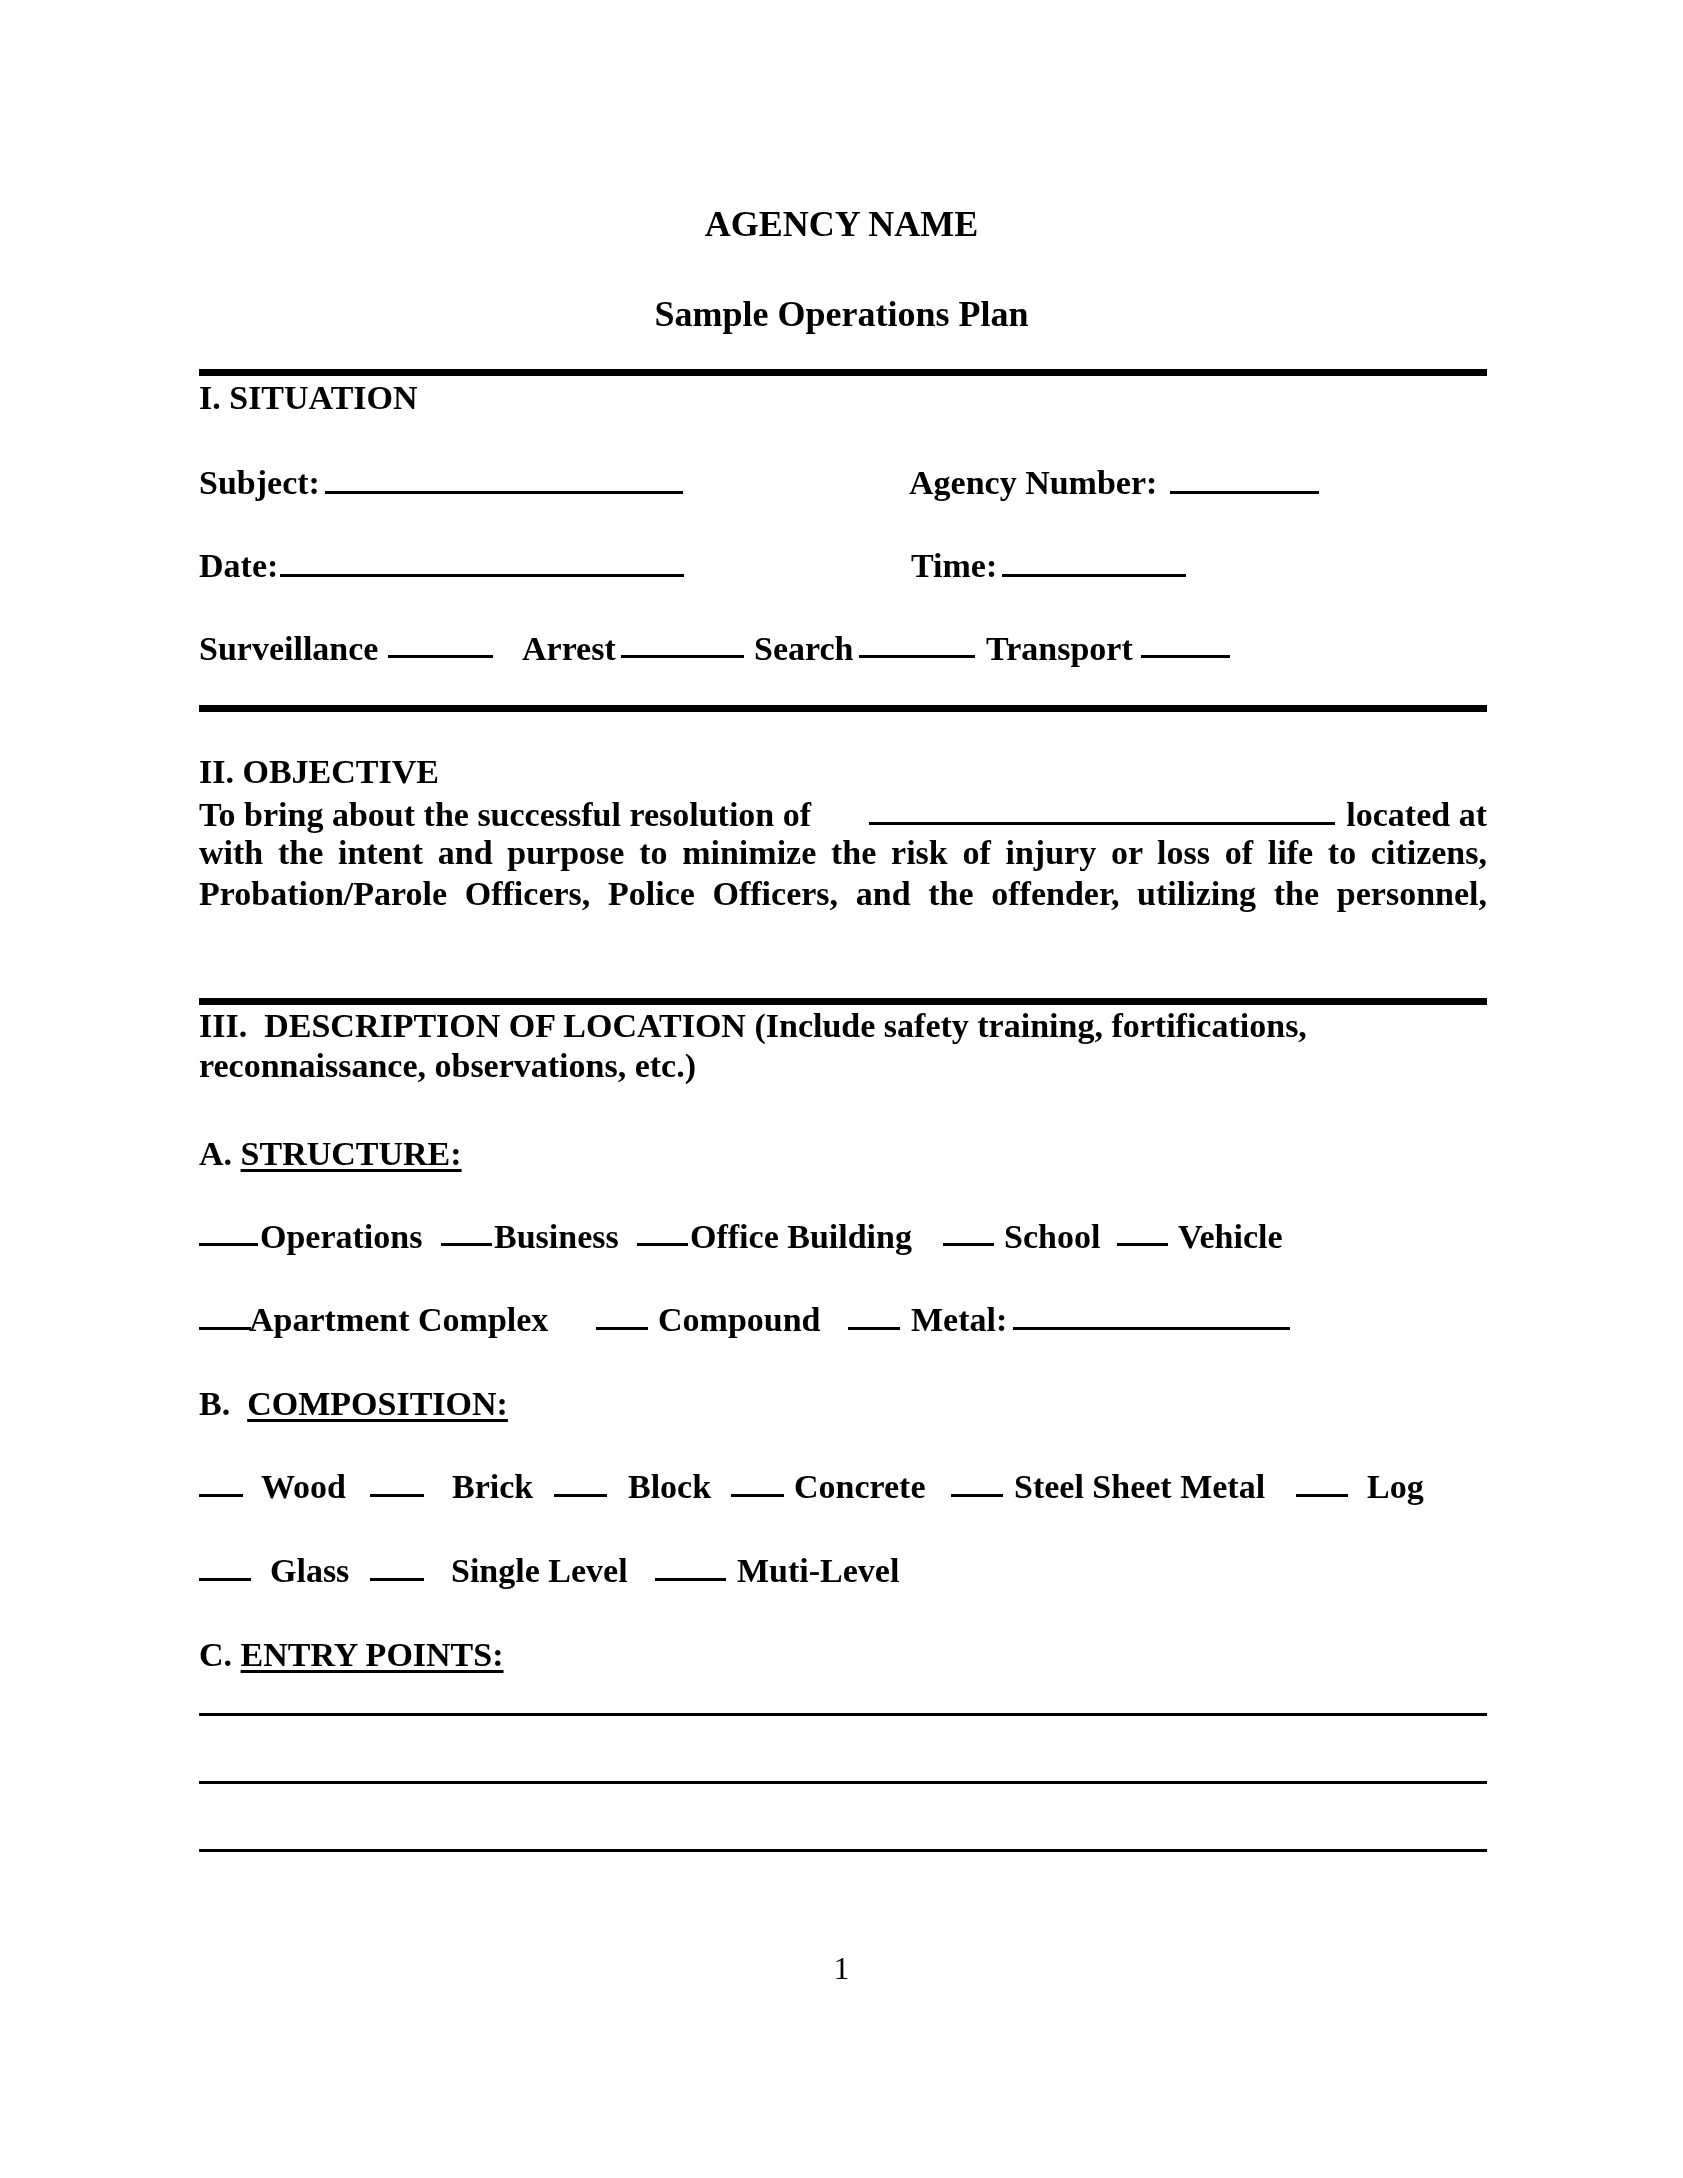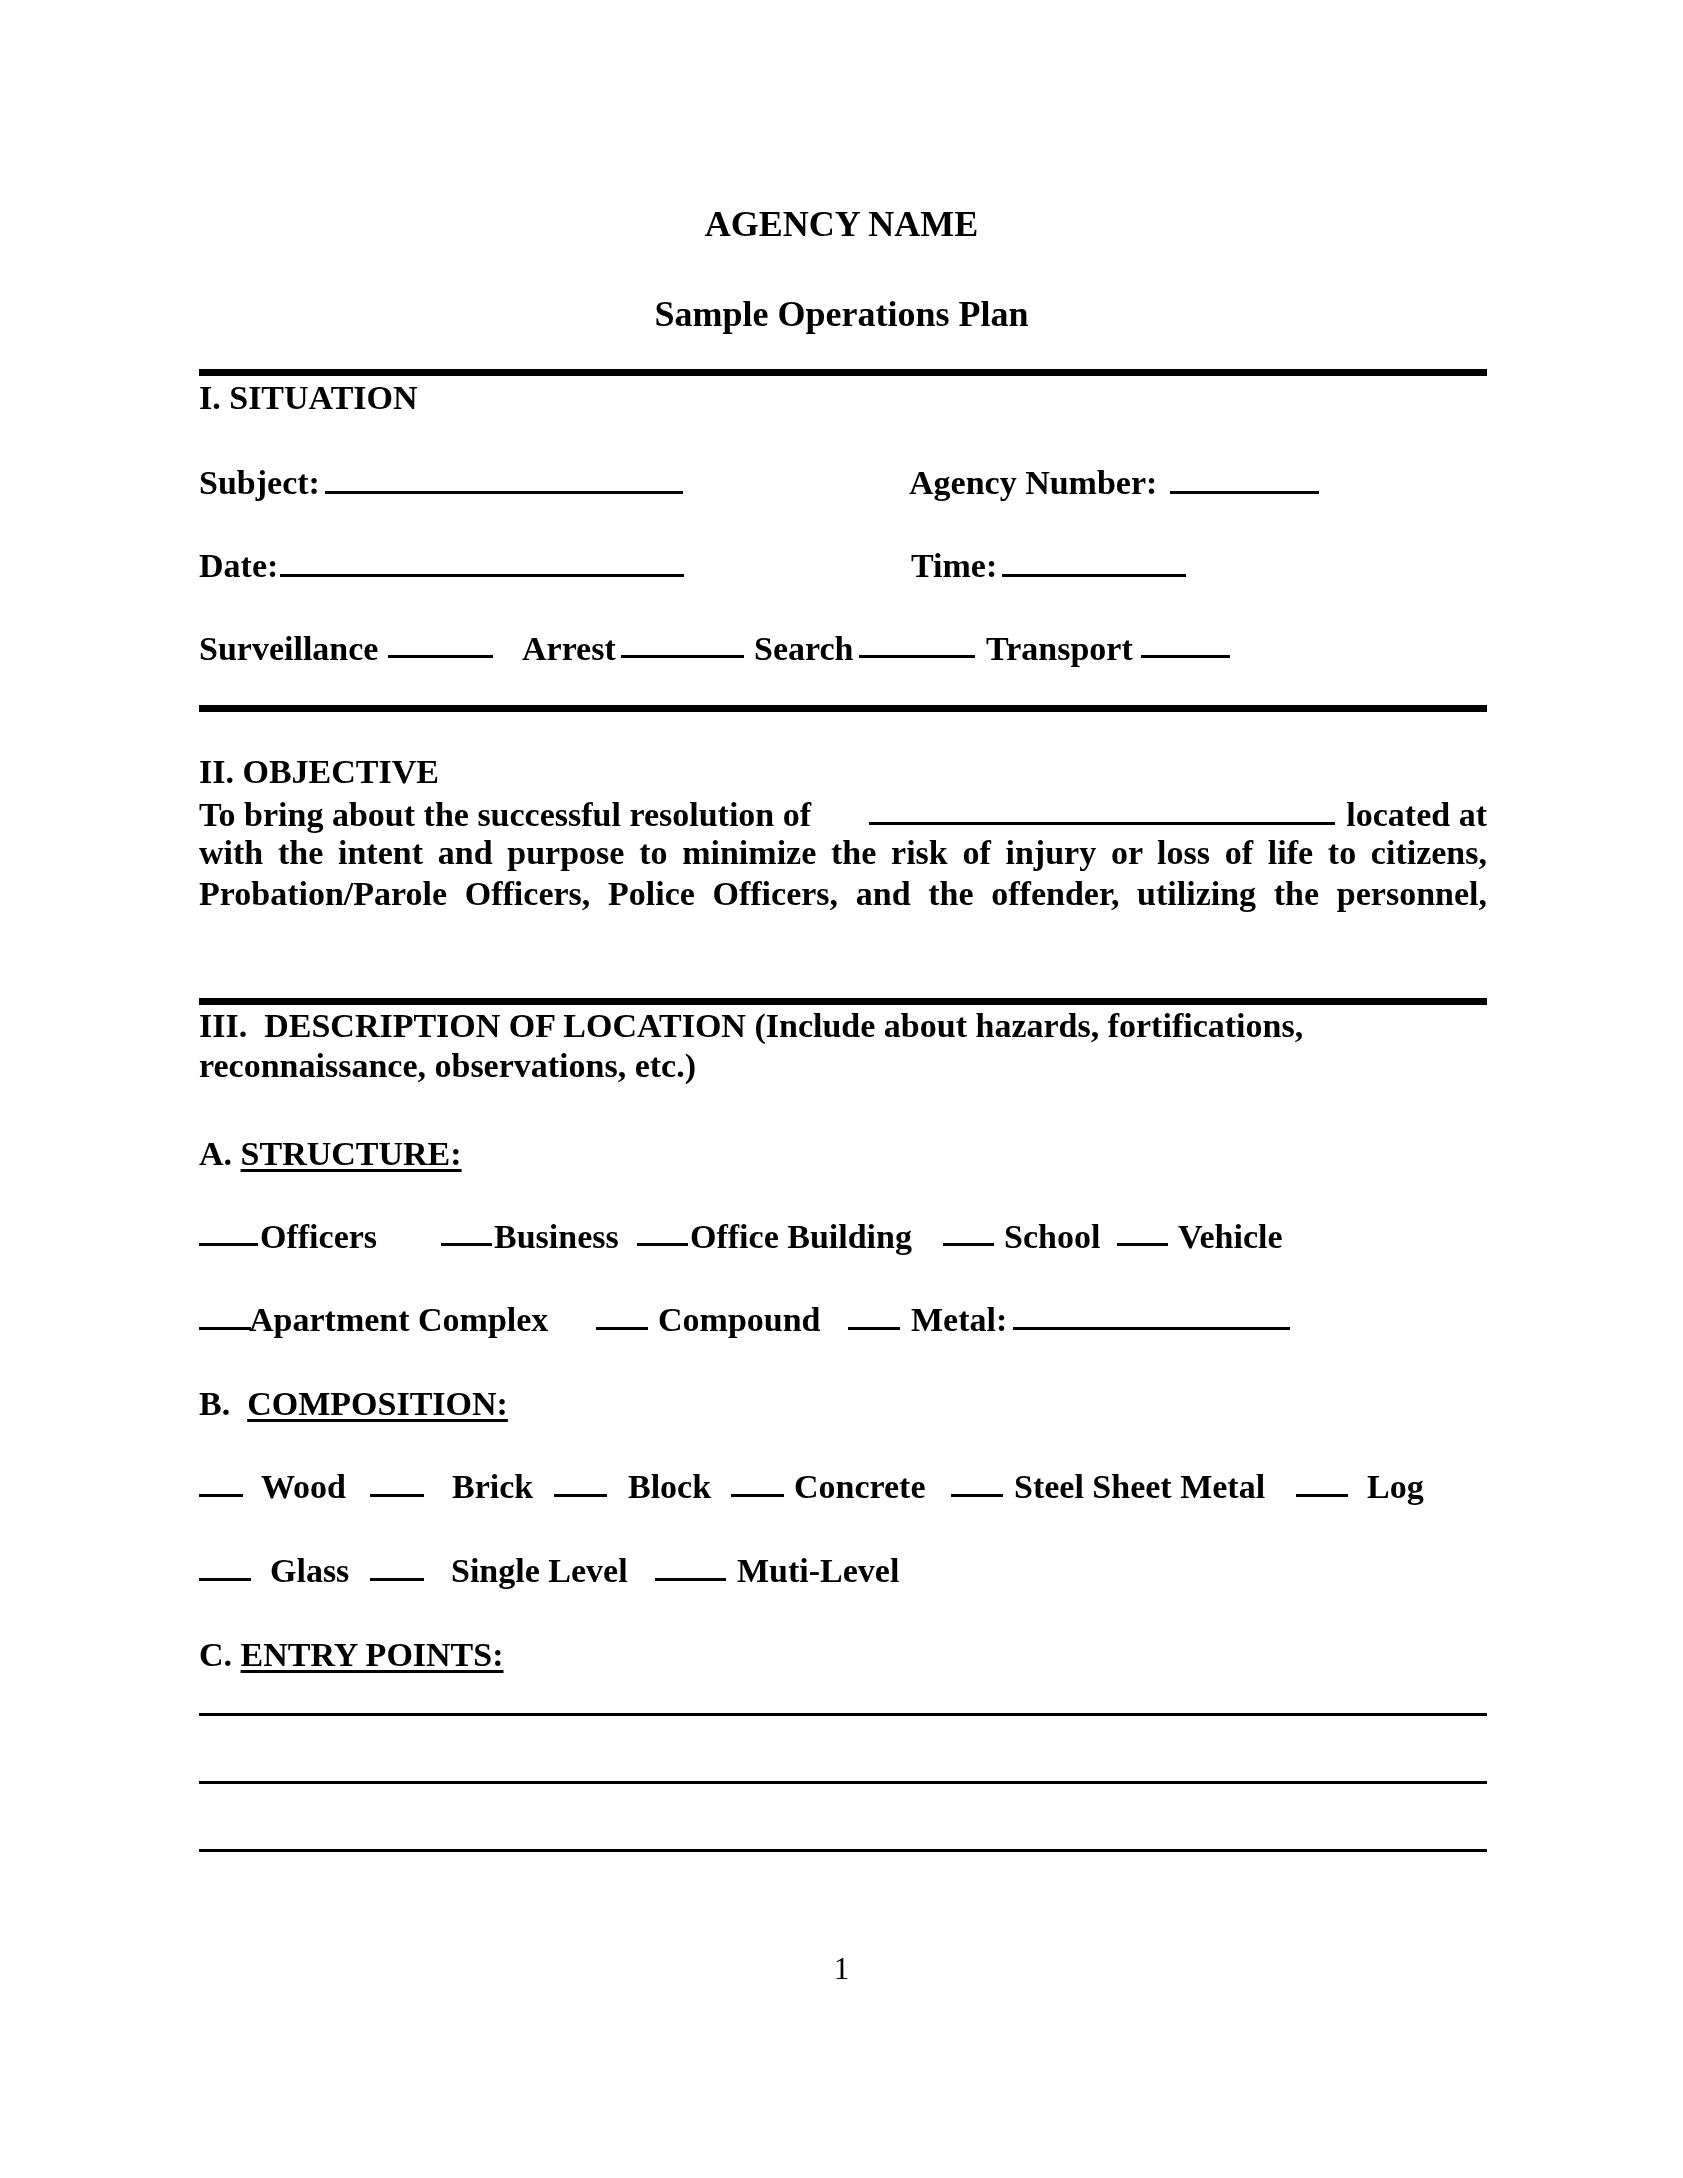--- a/index.html
+++ b/index.html
@@ -58,31 +58,31 @@
   <div class="blank" style="left:869px; width:466px; top:822px;"></div>
   <div class="abs" style="left:1336px; width:151px; top:798px; text-align:right;">located at</div>
 
   <div class="para justify" style="top:832px;">with the intent and purpose to minimize the risk of injury or loss of life to citizens,</div>
   <div class="para justify" style="top:873px;">Probation/Parole Officers, Police Officers, and the offender, utilizing the personnel,</div>
 
   <div class="rule" style="top:998px;"></div>
 
   <div class="abs" style="left:199px; top:1009px;">
     <span style="white-space:pre;">III.  DESCRIPTION OF LOCATION</span>
-    <span>(Include about hazards, fortifications,</span>
+    <span>(Include safety training, fortifications,</span>
   </div>
   <div class="abs" style="left:199px; top:1049px;">reconnaissance, observations, etc.)</div>
 
   <div class="abs" style="left:199px; top:1137px;">
     <span>A.</span>
     <span class="u">STRUCTURE:</span>
   </div>
 
   <div class="blank" style="left:199px; width:59px; top:1243px;"></div>
-  <div class="abs" style="left:260px; top:1220px;">Officers</div>
+  <div class="abs" style="left:260px; top:1220px;">Operations</div>
   <div class="blank" style="left:441px; width:51px; top:1243px;"></div>
   <div class="abs" style="left:494px; top:1220px;">Business</div>
   <div class="blank" style="left:637px; width:51px; top:1243px;"></div>
   <div class="abs" style="left:690px; top:1220px;">Office Building</div>
   <div class="blank" style="left:943px; width:51px; top:1243px;"></div>
   <div class="abs" style="left:1004px; top:1220px;">School</div>
   <div class="blank" style="left:1117px; width:51px; top:1243px;"></div>
   <div class="abs" style="left:1178px; top:1220px;">Vehicle</div>
 
   <div class="blank" style="left:199px; width:52px; top:1327px;"></div>

